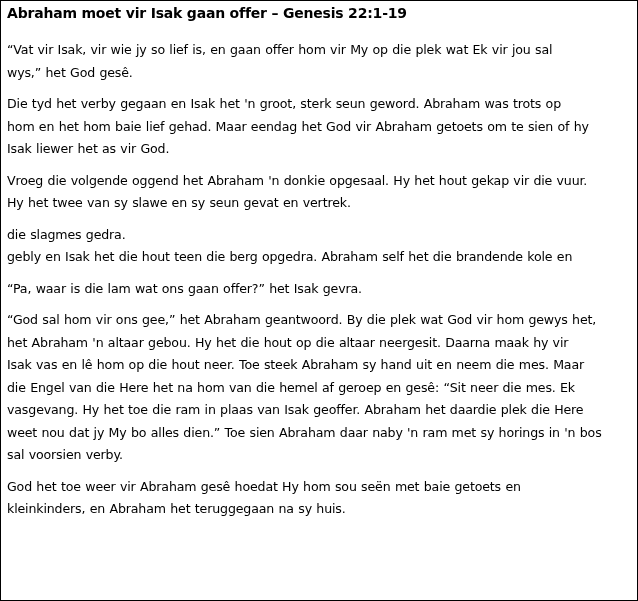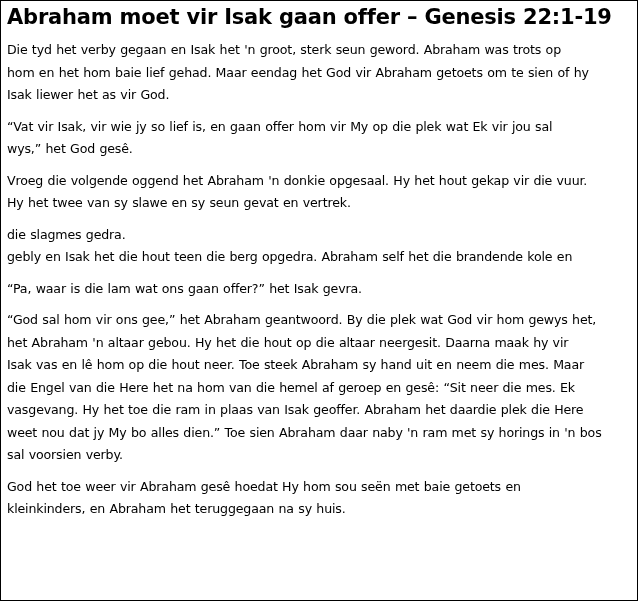--- a/index.html
+++ b/index.html
@@ -7,21 +7,21 @@
   .page {
     position: absolute; left: 0; top: 0;
     width: 636px; height: 599px;
     border: 1px solid #000000;
     background: #ffffff;
     font-family: "DejaVu Sans", sans-serif;
     color: #000000;
   }
   .title {
     position: absolute; left: 6px; top: 4px;
-    font-size: 21px; font-weight: bold;
+    font-size: 14px; font-weight: bold;
     letter-spacing: -0.2px;
     white-space: nowrap;
   }
   .body {
     position: absolute; left: 6px; top: 38px; width: 624px;
   }
   .para {
     margin: 0 0 9px 0;
     font-size: 12.6px;
     line-height: 22.5px;
@@ -30,27 +30,27 @@
   }
   .line { display: block; white-space: nowrap; }
 </style>
 </head>
 <body>
 
 <div class="page">
   <div class="title">Abraham moet vir Isak gaan offer – Genesis 22:1-19</div>
   <div class="body" id="story-body">
       <p class="para">
+        <span class="line">“Vat vir Isak, vir wie jy so lief is, en gaan offer hom vir My op die plek wat Ek vir jou sal</span>
+        <span class="line">wys,” het God gesê.</span>
+      </p>
+      <p class="para">
         <span class="line">Die tyd het verby gegaan en Isak het 'n groot, sterk seun geword.  Abraham was trots op</span>
         <span class="line">hom en het hom baie lief gehad.  Maar eendag het God vir Abraham getoets om te sien of hy</span>
         <span class="line">Isak liewer het as vir God.</span>
-      </p>
-      <p class="para">
-        <span class="line">“Vat vir Isak, vir wie jy so lief is, en gaan offer hom vir My op die plek wat Ek vir jou sal</span>
-        <span class="line">wys,” het God gesê.</span>
       </p>
       <p class="para">
         <span class="line">Vroeg die volgende oggend het Abraham 'n donkie opgesaal.  Hy het hout gekap vir die vuur.</span>
         <span class="line">Hy het twee van sy slawe en sy seun gevat en vertrek.</span>
       </p>
       <p class="para">
         <span class="line">die slagmes gedra.</span>
         <span class="line">gebly en Isak het die hout teen die berg opgedra.  Abraham self het die brandende kole en</span>
       </p>
       <p class="para">

